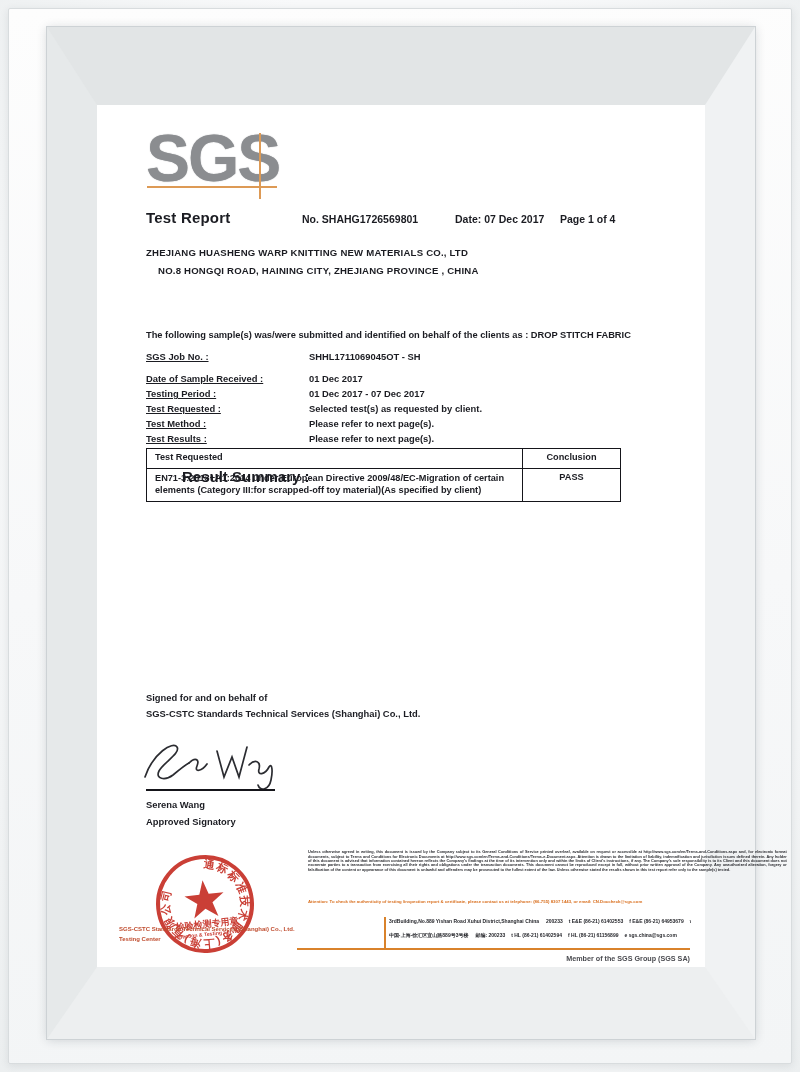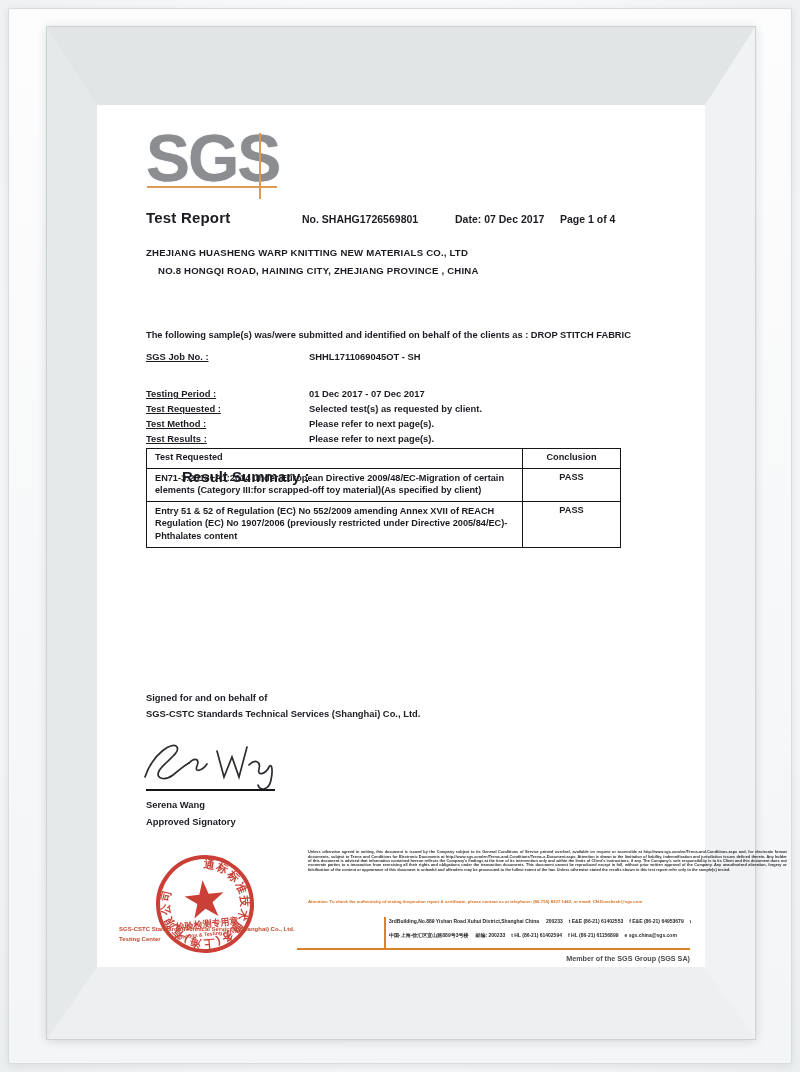--- a/index.html
+++ b/index.html
@@ -111,20 +111,24 @@
 
       <div class="abs client-name">ZHEJIANG HUASHENG WARP KNITTING NEW MATERIALS CO., LTD</div>
       <div class="abs client-addr">NO.8 HONGQI ROAD, HAINING CITY, ZHEJIANG PROVINCE , CHINA</div>
 
       <div class="abs intro">The following sample(s) was/were submitted and identified on behalf of the clients as : DROP STITCH FABRIC</div>
 
       <div class="abs field-row f0">
         <span class="lbl">SGS Job No. :</span>
         <span class="val">SHHL1711069045OT - SH</span>
       </div>
+      <div class="abs field-row f1">
+        <span class="lbl">Date of Sample Received :</span>
+        <span class="val">01 Dec 2017</span>
+      </div>
       <div class="abs field-row f2">
         <span class="lbl">Testing Period :</span>
         <span class="val">01 Dec 2017 - 07 Dec 2017</span>
       </div>
       <div class="abs field-row f3">
         <span class="lbl">Test Requested :</span>
         <span class="val">Selected test(s) as requested by client.</span>
       </div>
       <div class="abs field-row f4">
         <span class="lbl">Test Method :</span>
@@ -138,24 +142,20 @@
       <div class="abs result-summary">Result Summary :</div>
 
       <table class="abs tbl">
         <tbody>
             <tr>
           <th>Test Requested</th>
           <th class="ccol">Conclusion</th>
         </tr>
         <tr class="r1">
           <td class="tcol">EN71-3:2013+A1:2014 under European Directive 2009/48/EC-Migration of certain elements (Category III:for scrapped-off toy material)(As specified by client)</td>
-          <td class="ccol">PASS</td>
-        </tr>
-        <tr class="r2">
-          <td class="tcol">Entry 51 &amp; 52 of Regulation (EC) No 552/2009 amending Annex XVII of REACH Regulation (EC) No 1907/2006 (previously restricted under Directive 2005/84/EC)-Phthalates content</td>
           <td class="ccol">PASS</td>
         </tr>
       </tbody>
         </table>
 
       <div class="abs signed1">Signed for and on behalf of</div>
       <div class="abs signed2">SGS-CSTC Standards Technical Services (Shanghai) Co., Ltd.</div>
 
       <svg class="abs sig-svg" width="150" height="60" viewBox="0 0 150 60">
         <g fill="none" stroke="#2b2c31" stroke-width="1.7" stroke-linecap="round">

